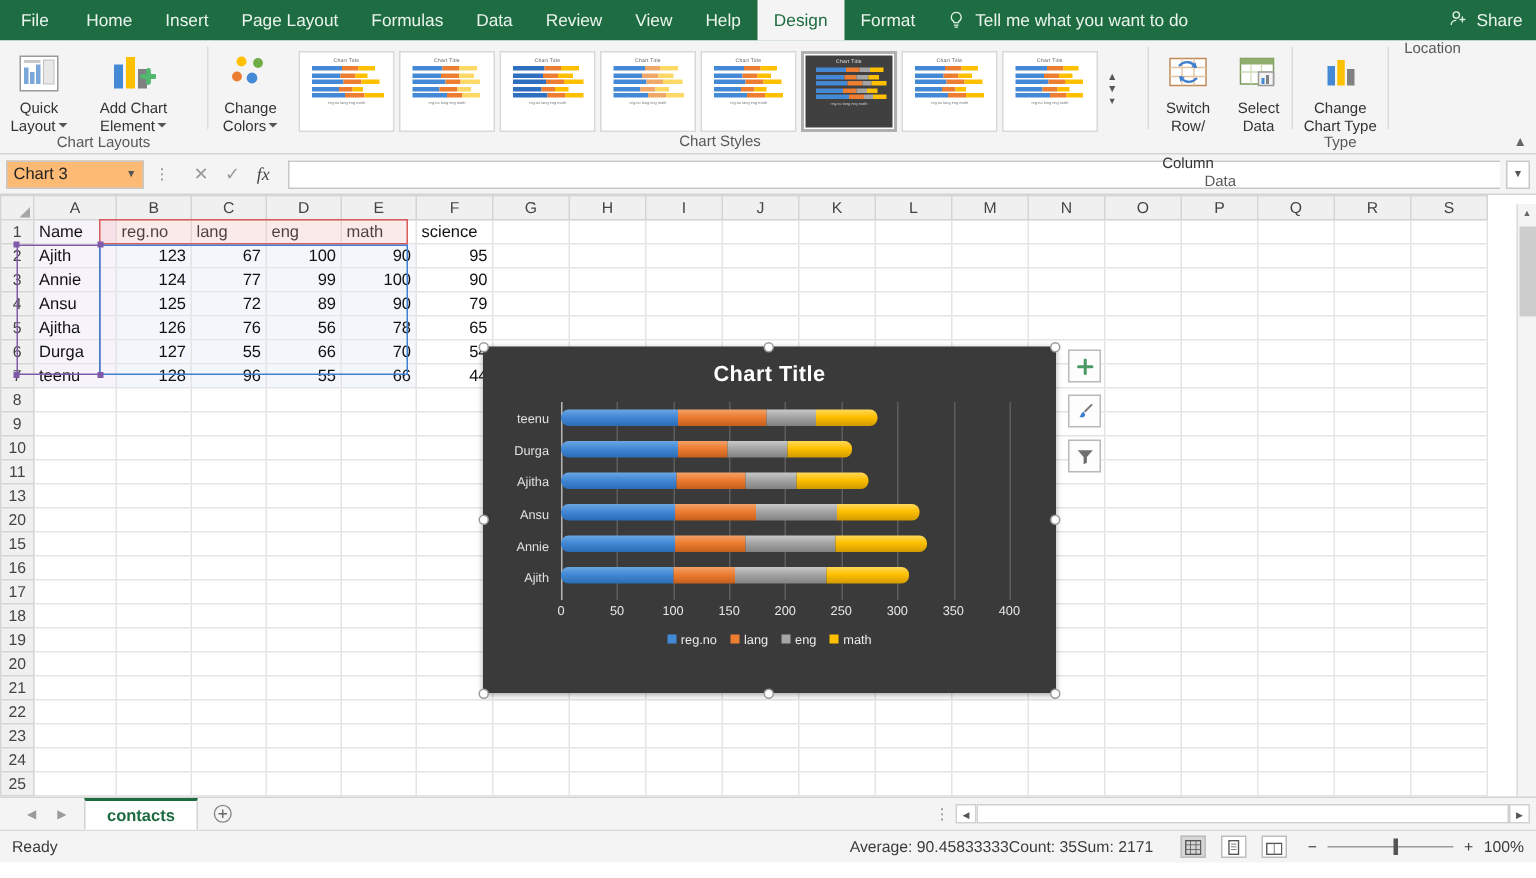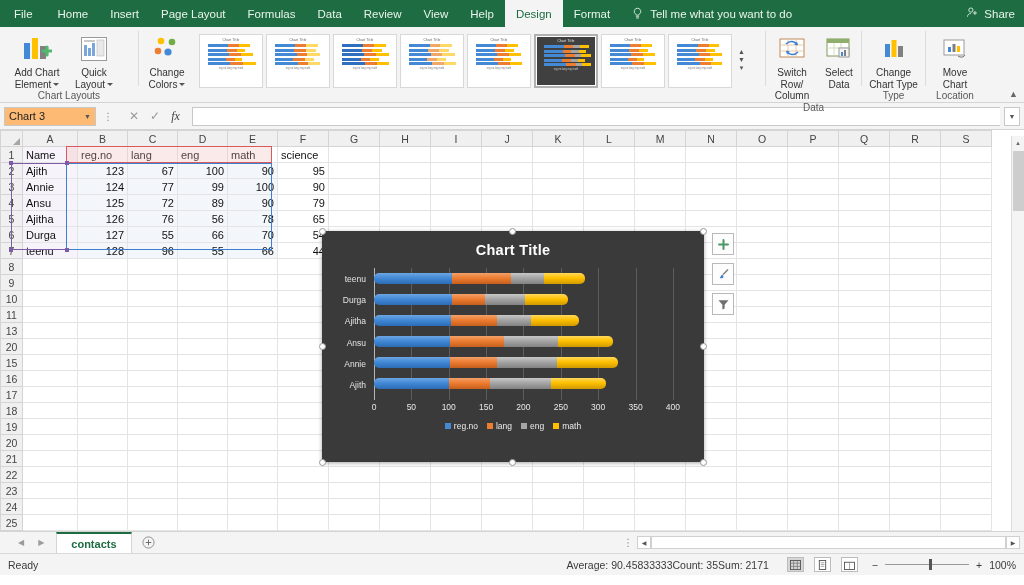--- a/index.html
+++ b/index.html
@@ -230,46 +230,46 @@
           </svg>
       </span>
       <span>Share</span>
     </div>
   </div>
 
   <div class="ribbon">
 
     <div class="grp" style="width:138px">
       <div class="grp-body">
-        <div class="bigbtn" style="width:62px;margin-left:6px">
-          <span class="ico">
-            <svg width="30" height="28" viewBox="0 0 30 28">
-              <rect x="2" y="8" width="6" height="16" fill="#4389d6"></rect>
-              <rect x="10" y="3" width="6" height="21" fill="#ffc000"></rect>
-              <rect x="18" y="11" width="6" height="13" fill="#808080"></rect>
-              <path d="M21 16h8M25 12v8" stroke="#51b86d" stroke-width="3.2" stroke-linecap="round"></path>
-            </svg>
-          </span>
-          <span class="lbl">Add Chart</span>
-          <span class="lbl" style="margin-top:0"><span>Element</span><i class="caret-dn"></i></span>
-        </div>
         <div class="bigbtn" style="width:52px">
           <span class="ico">
             <svg width="28" height="26" viewBox="0 0 28 26">
               <rect x="1.5" y="1.5" width="25" height="23" fill="#fff" stroke="#9a9a9a"></rect>
               <rect x="4" y="4" width="11" height="2" fill="#c8c8c8"></rect>
               <rect x="4" y="9" width="3" height="11" fill="#7aa7d9"></rect>
               <rect x="8" y="12" width="3" height="8" fill="#7aa7d9"></rect>
               <rect x="12" y="7" width="3" height="13" fill="#7aa7d9"></rect>
               <rect x="17" y="4" width="7" height="16" fill="#e8e8e8" stroke="#bbb" stroke-width=".6"></rect>
             </svg>
           </span>
           <span class="lbl">Quick</span>
           <span class="lbl" style="margin-top:0"><span>Layout</span><i class="caret-dn"></i></span>
         </div>
+        <div class="bigbtn" style="width:62px;margin-left:6px">
+          <span class="ico">
+            <svg width="30" height="28" viewBox="0 0 30 28">
+              <rect x="2" y="8" width="6" height="16" fill="#4389d6"></rect>
+              <rect x="10" y="3" width="6" height="21" fill="#ffc000"></rect>
+              <rect x="18" y="11" width="6" height="13" fill="#808080"></rect>
+              <path d="M21 16h8M25 12v8" stroke="#51b86d" stroke-width="3.2" stroke-linecap="round"></path>
+            </svg>
+          </span>
+          <span class="lbl">Add Chart</span>
+          <span class="lbl" style="margin-top:0"><span>Element</span><i class="caret-dn"></i></span>
+        </div>
       </div>
       <div class="grp-label">Chart Layouts</div>
     </div>
     <div class="sep"></div>
 
     <div class="grp" style="width:56px">
       <div class="grp-body">
         <div class="bigbtn" style="width:56px">
           <span class="ico">
             <svg width="30" height="28" viewBox="0 0 30 28">
@@ -542,38 +542,39 @@
             </div>
             <div class="glegend">reg.no lang eng math</div>
           </div>
           <div class="gal-scroll">
             <div>▲</div>
             <div>▼</div>
             <div>▾</div>
           </div>
         </div>
       </div>
+      <div class="grp-label">Chart Styles</div>
     </div>
     <div class="sep"></div>
 
     <div class="grp" style="width:95px">
       <div class="grp-body">
         <div class="bigbtn" style="width:52px">
           <span class="ico">
             <svg width="28" height="26" viewBox="0 0 28 26">
               <rect x="2" y="3" width="24" height="18" fill="#fff" stroke="#c08a5a"></rect>
               <path d="M2 9h24M2 15h24M10 3v18M18 3v18" stroke="#e4c39e" stroke-width=".9"></path>
               <path d="M8 8c4-4 9-3 11 1" fill="none" stroke="#3f7fd0" stroke-width="1.6"></path>
               <path d="M19 5.5l1 3.8-3.8-.6z" fill="#3f7fd0"></path>
               <path d="M20 16c-4 4-9 3-11-1" fill="none" stroke="#3f7fd0" stroke-width="1.6"></path>
               <path d="M9 18.6l-1-3.8 3.8.6z" fill="#3f7fd0"></path>
             </svg>
           </span>
           <span class="lbl">Switch Row/</span>
-          <span class="lbl" style="margin-top:0">Column</span>
+          <span class="lbl" style="margin-top:14px">Column</span>
         </div>
         <div class="bigbtn" style="width:42px">
           <span class="ico">
             <svg width="28" height="26" viewBox="0 0 28 26">
               <rect x="2" y="3" width="22" height="17" fill="#fff" stroke="#7a9a5a"></rect>
               <rect x="2" y="3" width="22" height="4" fill="#8fae6e"></rect>
               <path d="M2 12h22M9 7v13M16 7v13" stroke="#cdddb9" stroke-width=".9"></path>
               <rect x="14" y="12" width="10" height="9" fill="#f2f2f2" stroke="#999"></rect>
               <rect x="16" y="16" width="2" height="4" fill="#4389d6"></rect>
               <rect x="19" y="14" width="2" height="6" fill="#808080"></rect>
@@ -599,35 +600,20 @@
           </span>
           <span class="lbl">Change</span>
           <span class="lbl" style="margin-top:0">Chart Type</span>
         </div>
       </div>
       <div class="grp-label">Type</div>
     </div>
     <div class="sep"></div>
 
     <div class="grp" style="width:58px">
-      <div class="grp-body">
-        <div class="bigbtn" style="width:58px">
-          <span class="ico">
-            <svg width="28" height="26" viewBox="0 0 28 26">
-              <rect x="3" y="4" width="20" height="15" fill="#fff" stroke="#9a9a9a"></rect>
-              <rect x="7" y="11" width="3" height="5" fill="#4389d6"></rect>
-              <rect x="11.5" y="8" width="3" height="8" fill="#808080"></rect>
-              <rect x="16" y="10" width="3" height="6" fill="#ffc000"></rect>
-              <path d="M17 20c3 2 6 1 7-1" fill="none" stroke="#666" stroke-width="1"></path>
-            </svg>
-          </span>
-          <span class="lbl">Move</span>
-          <span class="lbl" style="margin-top:0">Chart</span>
-        </div>
-      </div>
       <div class="grp-label">Location</div>
     </div>
 
     <div class="ribbon-collapse">▲</div>
   </div>
 
   <div class="fbar">
     <div class="namebox">
       <span>Chart 3</span>
       <span style="font-size:7px;color:#555">▼</span>

